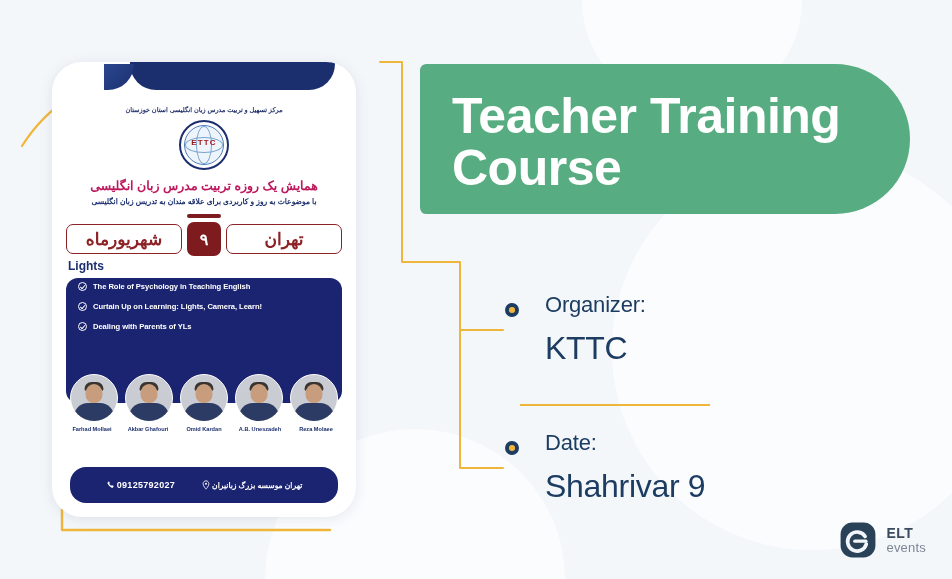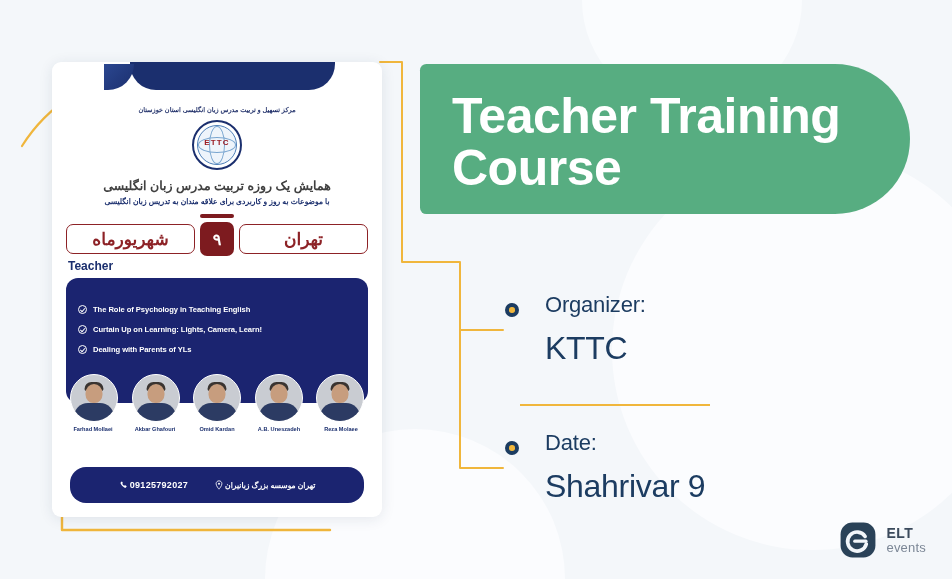--- a/index.html
+++ b/index.html
@@ -36,24 +36,24 @@
     position: absolute; left: 0; top: 0;
     width: 952px; height: 579px;
     pointer-events: none;
   }
 
   
   #poster {
     position: absolute;
     left: 52px;
     top: 62px;
-    width: 330px;
+    width: 304px;
     height: 455px;
     background: #ffffff;
-    border-radius: 9px;
+    border-radius: 30px;
     box-shadow: 0 2px 14px rgba(30,45,80,.10);
     overflow: hidden;
   }
   #poster-navy-top {
     position: absolute;
     left: 78px; top: -34px;
     width: 205px; height: 62px;
     background: #1b2f6e;
     border-radius: 0 0 26px 26px;
   }
@@ -116,21 +116,21 @@
     z-index: 2;
   }
 
   .poster-headline {
     position: absolute;
     top: 116px; left: 10px; right: 10px;
     text-align: center;
     direction: rtl;
     font-size: 12.5px;
     font-weight: 700;
-    color: #404040;
+    color: #be185d;
     letter-spacing: .4px;
   }
   .poster-subheadline {
     position: absolute;
     top: 135px; left: 10px; right: 10px;
     text-align: center;
     direction: rtl;
     font-size: 7.6px;
     font-weight: 700;
     color: #1b2f6e;
@@ -184,21 +184,21 @@
     font-weight: 700;
     color: #1b2f6e;
   }
 
   #poster-topics-box {
     position: absolute;
     top: 216px; left: 14px; right: 14px;
     height: 125px;
     background: #1b2470;
     border-radius: 12px;
-    padding: 27px 10px 0 12px;
+    padding: 4px 10px 0 12px;
   }
   .topic-row {
     display: flex;
     align-items: center;
     gap: 6px;
     margin-bottom: 11px;
   }
   .topic-check {
     flex: 0 0 auto;
     width: 9px; height: 9px;
@@ -426,21 +426,21 @@
     <div class="poster-headline">همایش یک روزه تربیت مدرس زبان انگلیسی</div>
     <div class="poster-subheadline">با موضوعات به روز و کاربردی برای علاقه مندان به تدریس زبان انگلیسی</div>
     <div class="poster-rule"></div>
 
     <div id="poster-badges">
       <div class="badge-outline">تهران</div>
       <div class="badge-solid">۹</div>
       <div class="badge-outline">شهریورماه</div>
     </div>
 
-    <div class="poster-topics-label">Teacher</div>
+    <div class="poster-topics-label">Lights</div>
 
     <div id="poster-topics-box">
       <div class="topic-row">
         <span class="topic-check"></span>
         <span class="topic-text">The Role of Psychology in Teaching English</span>
       </div>
       <div class="topic-row">
         <span class="topic-check"></span>
         <span class="topic-text">Curtain Up on Learning: Lights, Camera, Learn!</span>
       </div>

